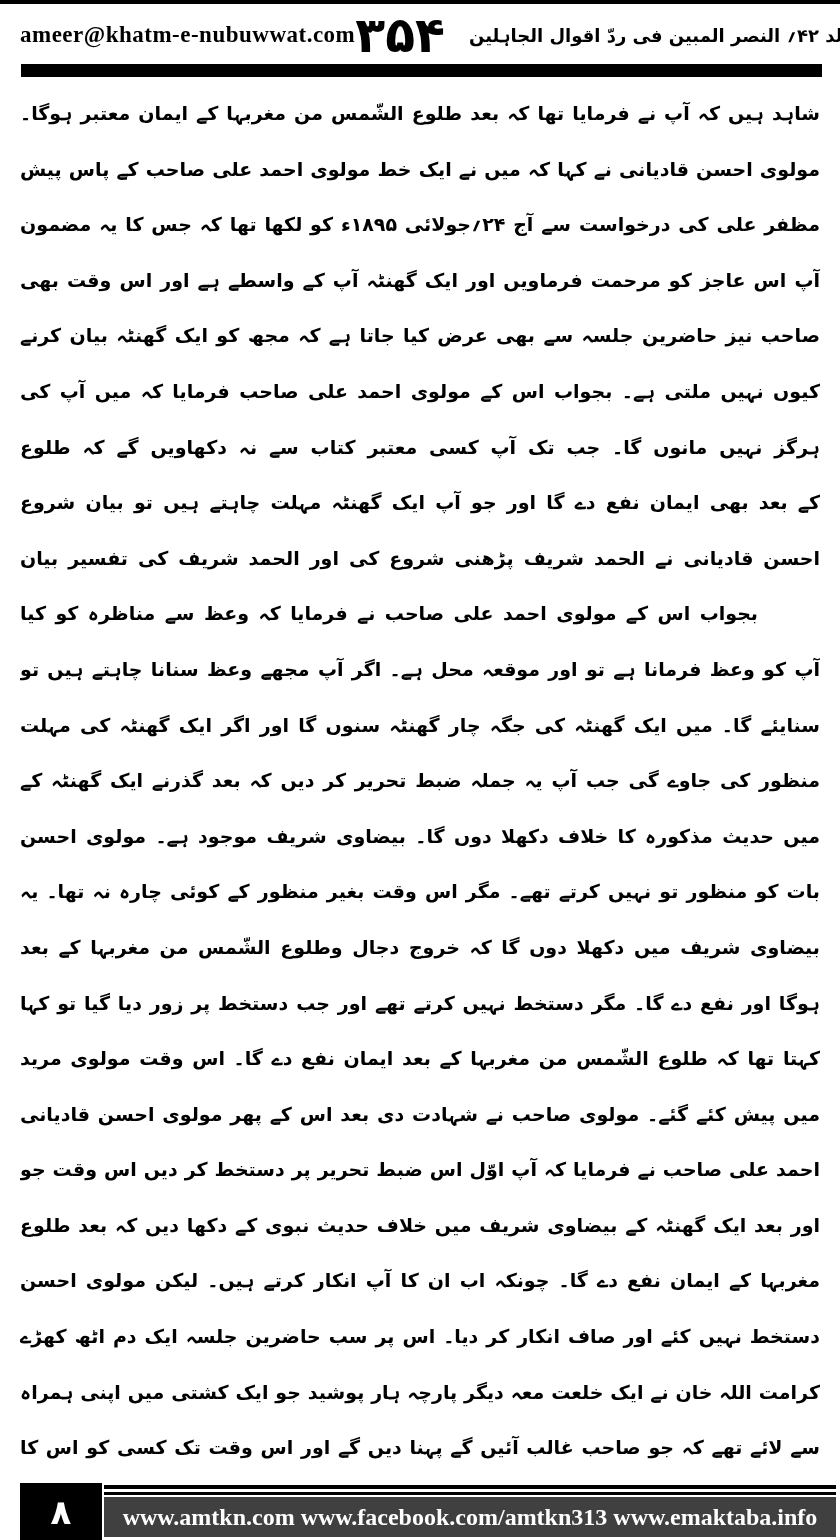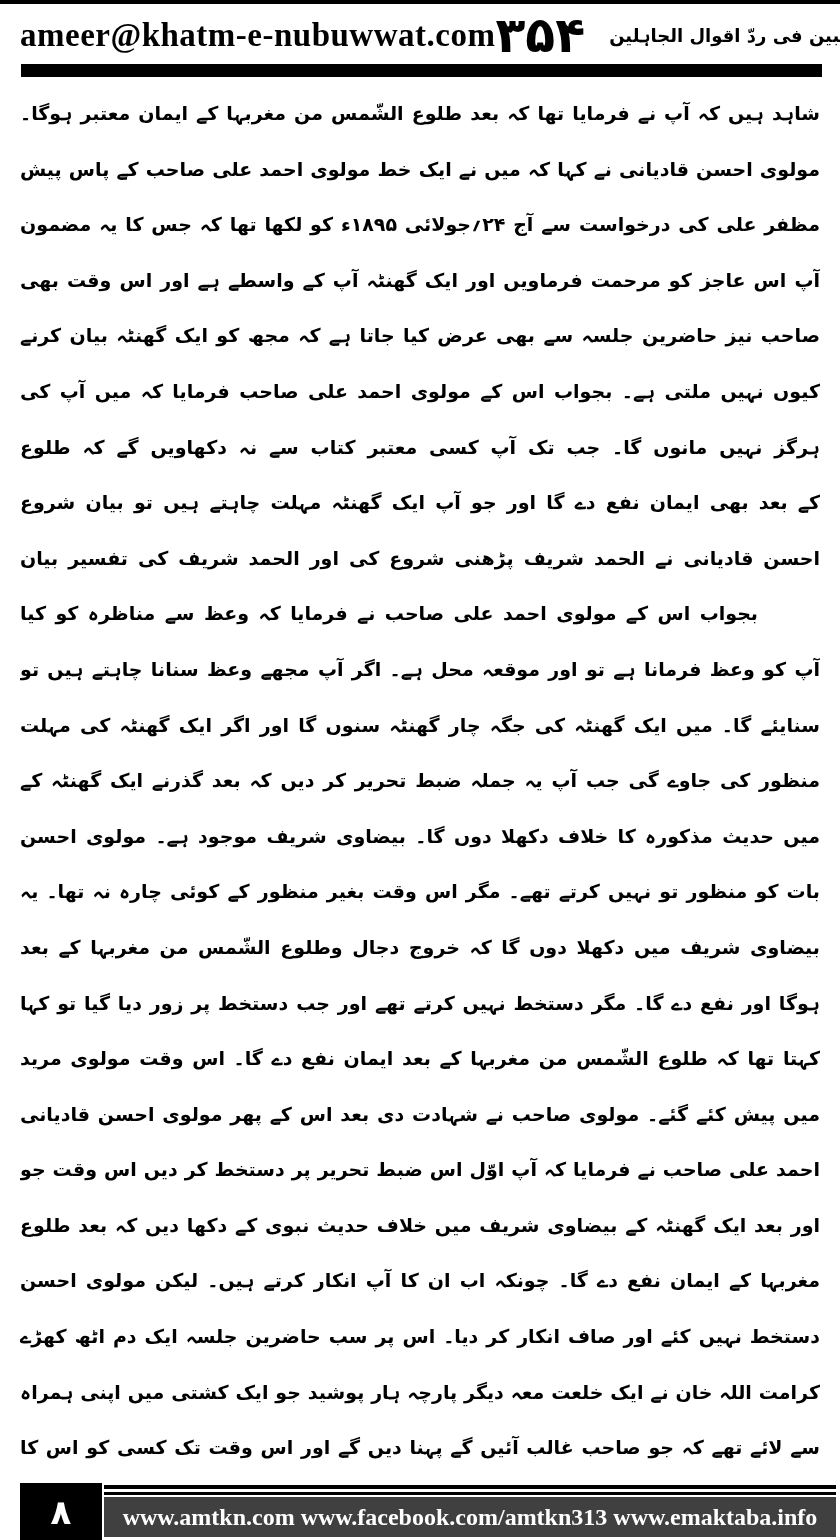--- a/index.html
+++ b/index.html
@@ -14,21 +14,21 @@
   }
   
   .top-rule{position:absolute;top:0;left:0;width:840px;height:4px;background:#000;}
   
   .header{
     position:absolute;top:8px;left:20px;right:8px;height:54px;
     display:flex;align-items:center;justify-content:space-between;
   }
   .email{
     font-family:"Liberation Serif",serif;
-    font-weight:bold;font-size:33px;letter-spacing:.5px;
+    font-weight:bold;font-size:23px;letter-spacing:.5px;
     white-space:nowrap;
   }
   .header-right{display:flex;align-items:center;gap:24px;direction:ltr;}
   .page-num-big{
     font-size:49px;font-weight:bold;letter-spacing:3px;line-height:1;
     white-space:nowrap;
   }
   .book-title{
     direction:rtl;font-weight:bold;font-size:18px;white-space:nowrap;
   }

